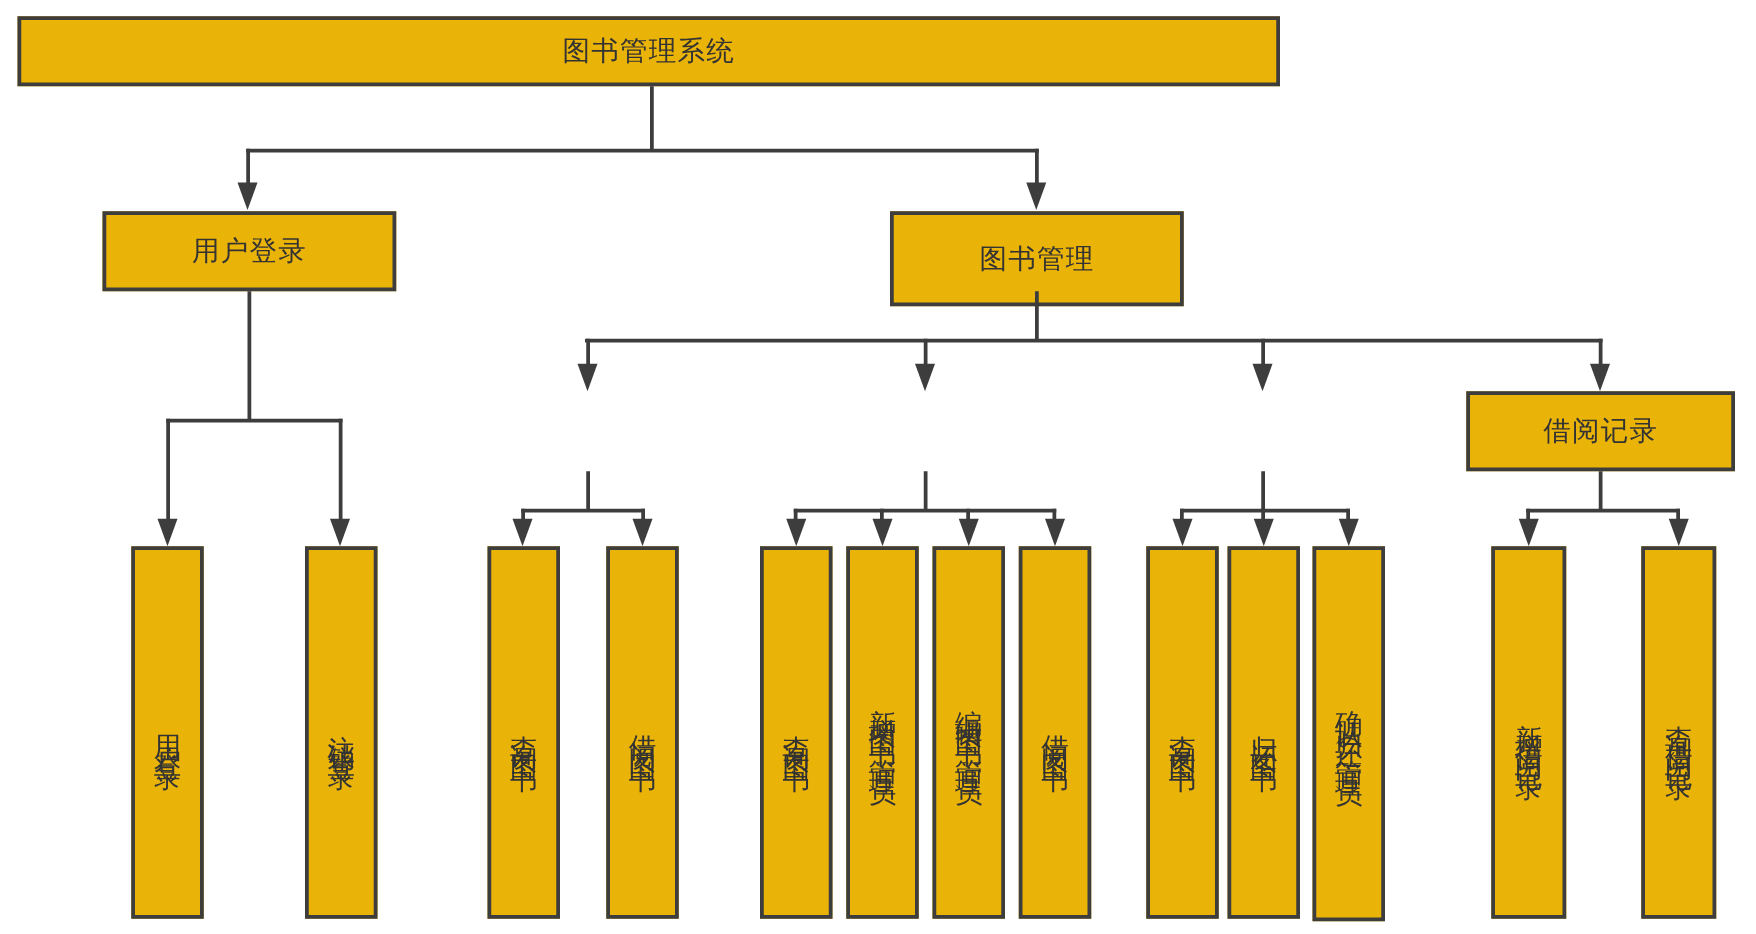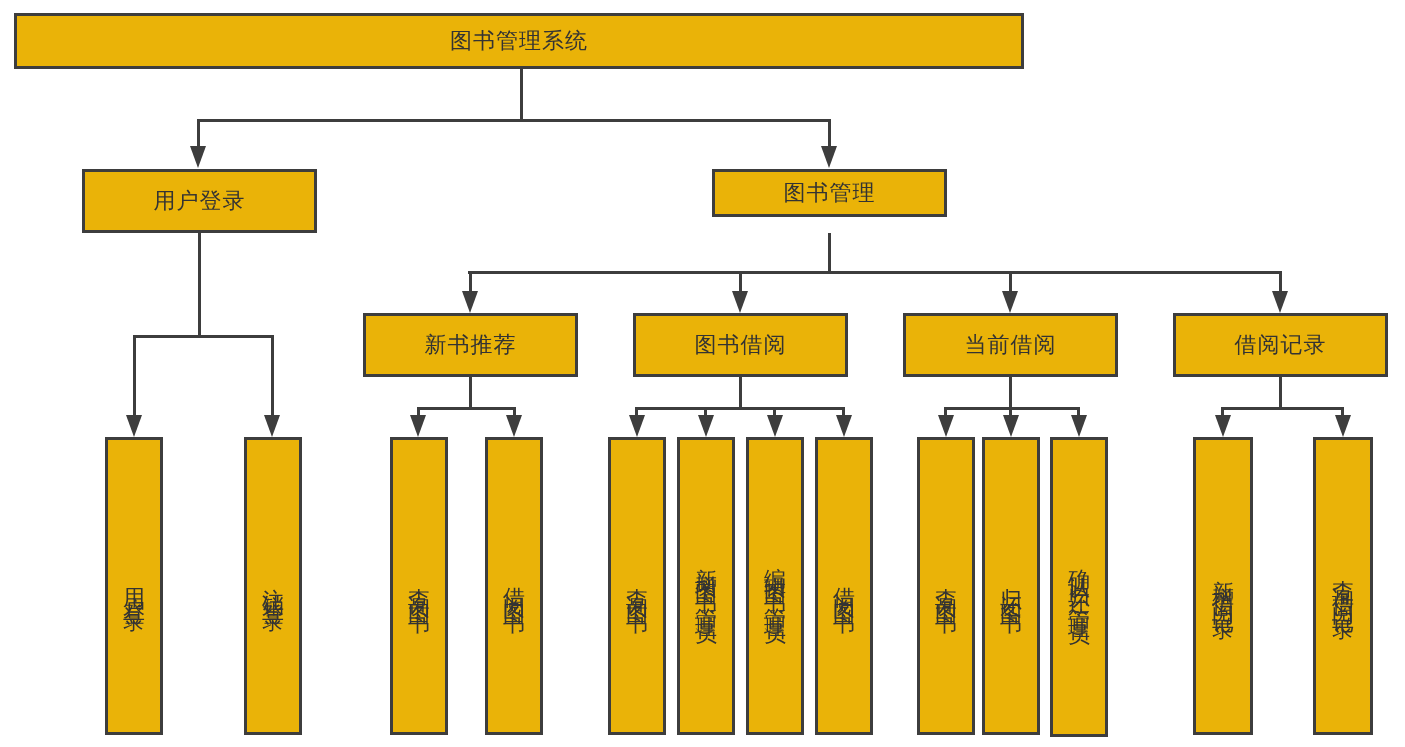--- a/index.html
+++ b/index.html
@@ -41,21 +41,21 @@
   <div class="vline" style="left:520px;top:69px;height:52px;"></div>
   <div class="hline" style="left:197px;top:119px;width:634px;"></div>
   <div class="vline" style="left:197px;top:119px;height:29px;"></div>
   <div class="arrow" style="left:190px;top:146px;"></div>
   <div class="vline" style="left:828px;top:119px;height:29px;"></div>
   <div class="arrow" style="left:821px;top:146px;"></div>
 
   <div class="node" style="left:82px;top:169px;width:235px;height:64px;">
     <span>用户登录</span>
   </div>
-  <div class="node" style="left:712px;top:169px;width:235px;height:48px;">
+  <div class="node" style="left:712px;top:169px;width:235px;height:76px;">
     <span>图书管理</span>
   </div>
 
   <div class="vline" style="left:198px;top:233px;height:104px;"></div>
   <div class="hline" style="left:133px;top:335px;width:141px;"></div>
   <div class="vline" style="left:133px;top:335px;height:81px;"></div>
   <div class="arrow" style="left:126px;top:415px;"></div>
   <div class="vline" style="left:271px;top:335px;height:81px;"></div>
   <div class="arrow" style="left:264px;top:415px;"></div>
 
@@ -63,29 +63,20 @@
   <div class="hline" style="left:468px;top:271px;width:814px;"></div>
   <div class="vline" style="left:469px;top:271px;height:21px;"></div>
   <div class="arrow" style="left:462px;top:291px;"></div>
   <div class="vline" style="left:739px;top:271px;height:21px;"></div>
   <div class="arrow" style="left:732px;top:291px;"></div>
   <div class="vline" style="left:1009px;top:271px;height:21px;"></div>
   <div class="arrow" style="left:1002px;top:291px;"></div>
   <div class="vline" style="left:1279px;top:271px;height:21px;"></div>
   <div class="arrow" style="left:1272px;top:291px;"></div>
 
-  <div class="node" style="left:363px;top:313px;width:215px;height:64px;">
-    <span>新书推荐</span>
-  </div>
-  <div class="node" style="left:633px;top:313px;width:215px;height:64px;">
-    <span>图书借阅</span>
-  </div>
-  <div class="node" style="left:903px;top:313px;width:215px;height:64px;">
-    <span>当前借阅</span>
-  </div>
   <div class="node" style="left:1173px;top:313px;width:215px;height:64px;">
     <span>借阅记录</span>
   </div>
 
   <div class="vline" style="left:469px;top:377px;height:32px;"></div>
   <div class="hline" style="left:417px;top:407px;width:99px;"></div>
   <div class="vline" style="left:417px;top:407px;height:10px;"></div>
   <div class="arrow" style="left:410px;top:415px;"></div>
   <div class="vline" style="left:513px;top:407px;height:10px;"></div>
   <div class="arrow" style="left:506px;top:415px;"></div>

